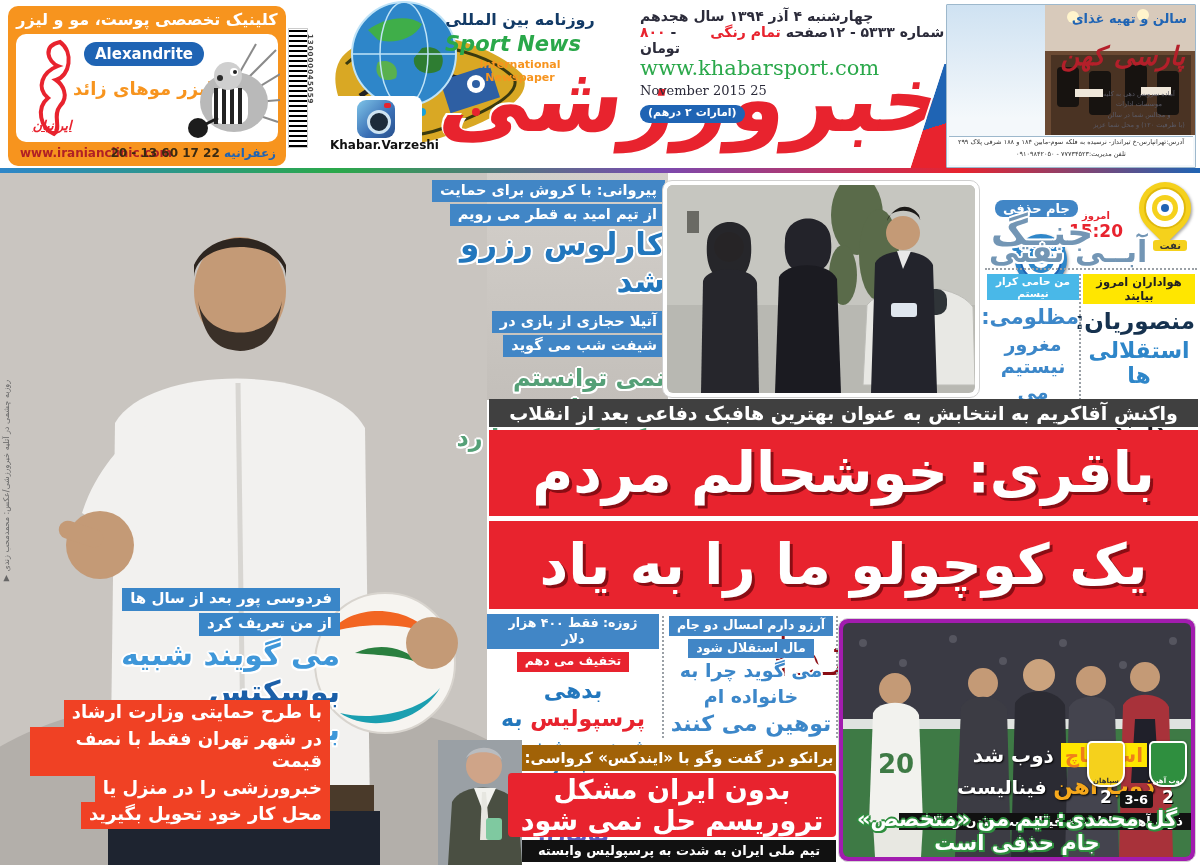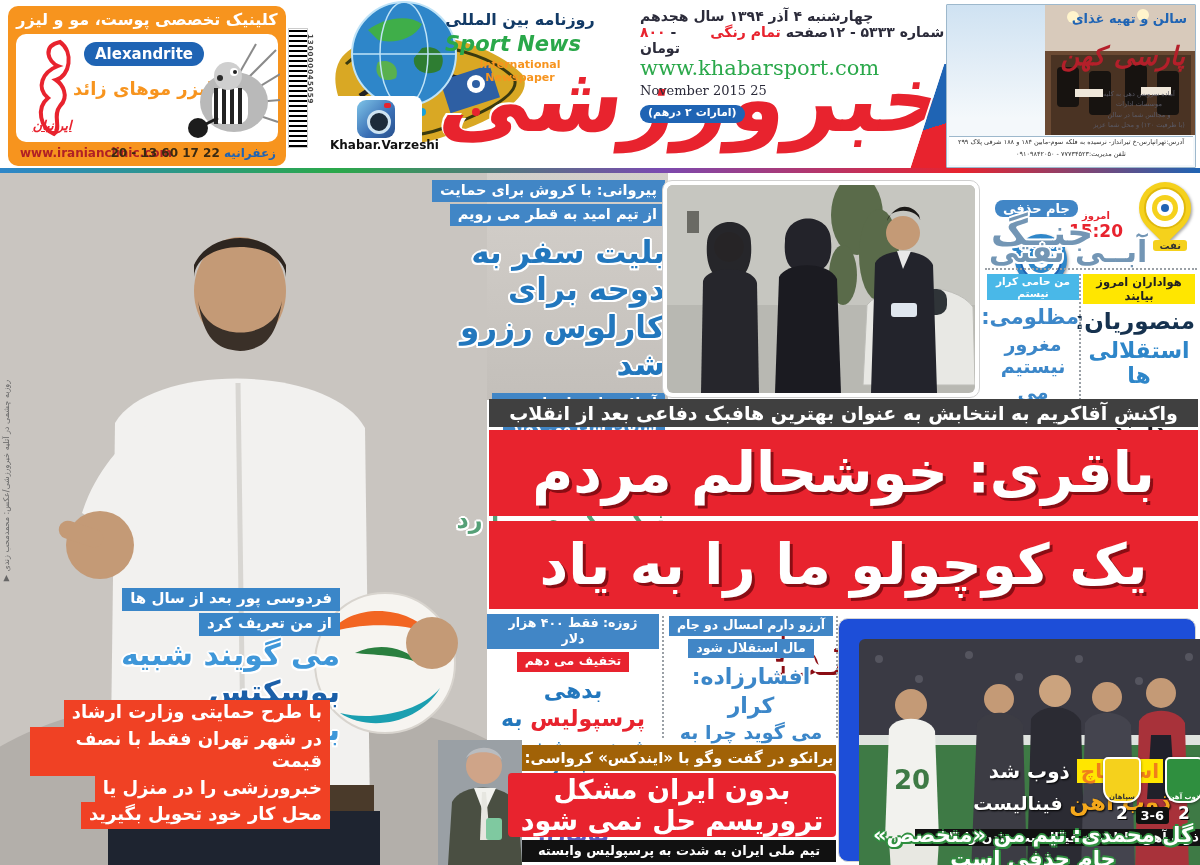--- a/index.html
+++ b/index.html
@@ -183,21 +183,20 @@
       <rect x="210" y="616" width="44" height="22" rx="4" fill="#2b2119"></rect>
       <rect x="108" y="638" width="272" height="54" fill="#1e2430"></rect>
     </svg>
   </div>
   <div class="abs" style="left:2px;top:380px;writing-mode:vertical-rl;transform:rotate(180deg);
               font-size:8px;color:#666;font-weight:normal;">▼ روزبه چشمی در آتلیه خبرورزشی/عکس: محمدمحب زندی</div>
 
   <div class="abs rtl" style="left:420px;top:180px;width:245px;text-align:right;">
     <div><span class="chip" style="background:#4186c6;font-size:14.5px;">پیروانی: با کروش برای حمایت</span></div>
     <div style="margin-top:2px;"><span class="chip" style="background:#4186c6;font-size:14.5px;">از تیم امید به قطر می رویم</span></div>
-    <div class="ow" style="color:#2277bd;font-size:31px;margin-top:8px;line-height:1.2;">بلیت سفر به دوحه برای</div>
     <div class="ow" style="color:#2277bd;font-size:31px;line-height:1.2;">کارلوس رزرو شد</div>
     <div style="margin-top:10px;"><span class="chip" style="background:#4186c6;font-size:14.5px;">آتیلا حجازی از بازی در</span></div>
     <div style="margin-top:2px;"><span class="chip" style="background:#4186c6;font-size:14.5px;">شیفت شب می گوید</span></div>
     <div class="ow" style="color:#55a077;font-size:24px;margin-top:6px;line-height:1.25;">نمی توانستم پیشنهــاد</div>
     <div class="ow" style="color:#55a077;font-size:24px;line-height:1.25;">نیکی کریمی را رد کنم</div>
   </div>
 
   <div class="abs" style="left:662px;top:180px;width:318px;height:218px;background:#fff;border:1px solid #cfcfcf;
               border-radius:10px;padding:4px;box-sizing:border-box;">
     <svg width="308" height="208" viewBox="0 0 308 208" style="border-radius:6px;">
@@ -314,28 +313,27 @@
       <span style="color:#2277bd;">بدهی </span><span style="color:#e8232e;">پرسپولیس</span><span style="color:#2277bd;"> به</span>
     </div>
     <div class="ow" style="color:#2277bd;font-size:22px;line-height:1.3;">ژوزه مشخص شد؛</div>
     <div class="ow" style="color:#5b5bc0;font-size:22px;line-height:1.3;">۷ میلیارد تومان!</div>
   </div>
   <div class="abs dotv" style="left:662px;top:616px;width:0;height:122px;"></div>
 
   <div class="abs rtl" style="left:668px;top:614px;width:166px;text-align:center;">
     <div><span class="chip" style="background:#4186c6;font-size:12.5px;">آرزو دارم امسال دو جام</span></div>
     <div style="margin-top:1px;"><span class="chip" style="background:#4186c6;font-size:12.5px;">مال استقلال شود</span></div>
-    <div class="ow" style="color:#3c87c9;font-size:22px;margin-top:5px;line-height:1.3;">افشارزاده: کرار</div>
     <div class="ow" style="color:#3c87c9;font-size:19px;line-height:1.35;">می گوید چرا به خانواده ام</div>
     <div class="ow" style="color:#3c87c9;font-size:22px;line-height:1.3;">توهین می کنند</div>
   </div>
   <div class="abs dotv" style="left:836px;top:616px;width:0;height:122px;"></div>
 
-  <div class="abs" style="left:838px;top:618px;width:358px;height:244px;background:#1d4ed8;border:1px solid #d5d5d5;
-              border-radius:10px;padding:20px;box-sizing:border-box;">
+  <div class="abs" style="left:838px;top:618px;width:358px;height:244px;background:#a21caf;border:1px solid #d5d5d5;
+              border-radius:10px;padding:4px;box-sizing:border-box;">
     <div style="position:relative;width:348px;height:234px;border-radius:6px;overflow:hidden;">
       <svg width="348" height="234" viewBox="0 0 348 234">
         <rect width="348" height="110" fill="#3a3a44"></rect>
         <g fill="#55555f">
             <circle cx="20" cy="20" r="4"></circle>
             <circle cx="60" cy="40" r="4"></circle>
             <circle cx="110" cy="16" r="4"></circle>
           <circle cx="160" cy="38" r="4"></circle>
             <circle cx="220" cy="20" r="4"></circle>
             <circle cx="280" cy="42" r="4"></circle>

